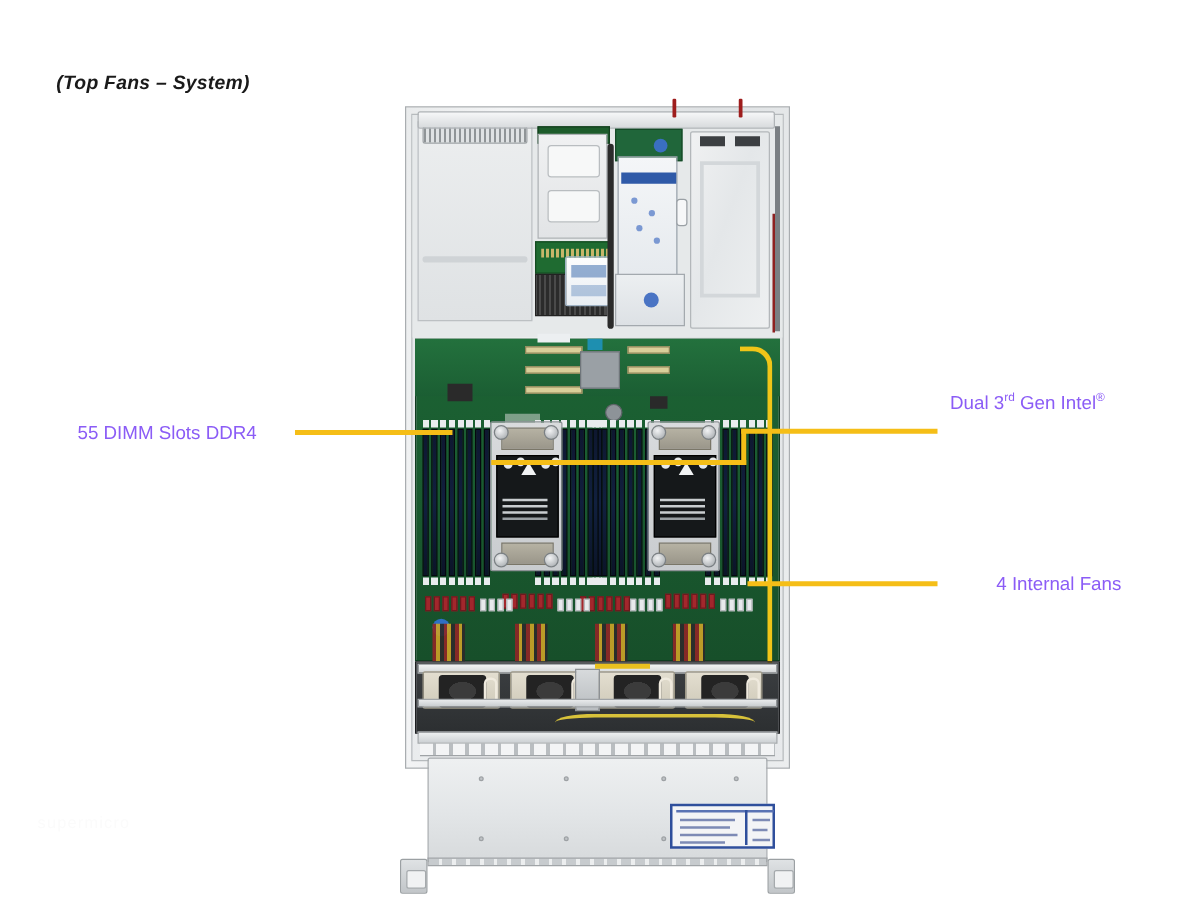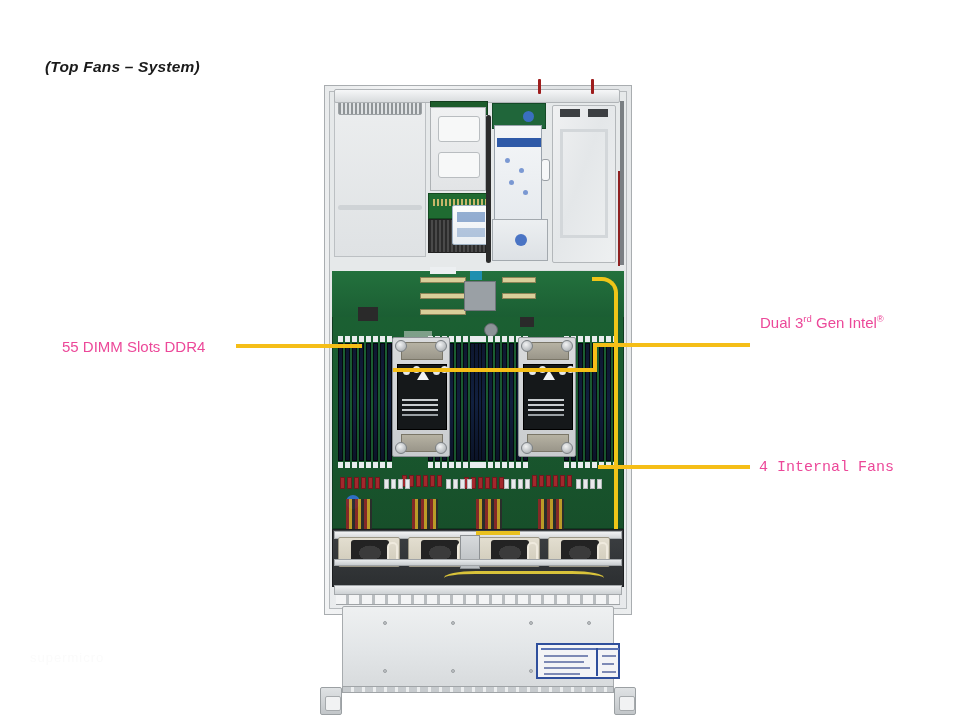--- a/index.html
+++ b/index.html
@@ -13,25 +13,25 @@
   #canvas { position: relative; width: 960px; height: 720px; background: #fff; }
 
   
   .caption {
     position: absolute; left: 45px; top: 58px;
     font-size: 15.5px; font-style: italic; font-weight: 600;
     color: #1a1a1a; letter-spacing: .2px; white-space: nowrap;
   }
 
   
-  .callout { position: absolute; font-size: 15px; color: #ec4899; line-height: 1.33; white-space: nowrap; }
+  .callout { position: absolute; font-size: 15px; color: #8b5cf6; line-height: 1.33; white-space: nowrap; }
   .callout sup { font-size: 9.5px; vertical-align: super; line-height: 0; }
   #co-dimm { left: 62px; top: 337px; }
   #co-cpu  { left: 760px; top: 313px; }
-  #co-fans { left: 759px; top: 458px; font-family: Liberation Mono, monospace; }
+  #co-fans { left: 797px; top: 458px; }
 
   
   .lead { position: absolute; background: #f5be17; }
   #lead-dimm { left: 236px; top: 344px; width: 126px; height: 4px; }
   #lead-cpu-h1 { left: 593px; top: 343px; width: 157px; height: 4px; }
   #lead-cpu-v  { left: 593px; top: 343px; width: 4px; height: 29px; }
   #lead-cpu-h2 { left: 393px; top: 368px; width: 204px; height: 4px; }
   #lead-fans   { left: 598px; top: 465px; width: 152px; height: 4px; }
 
   

